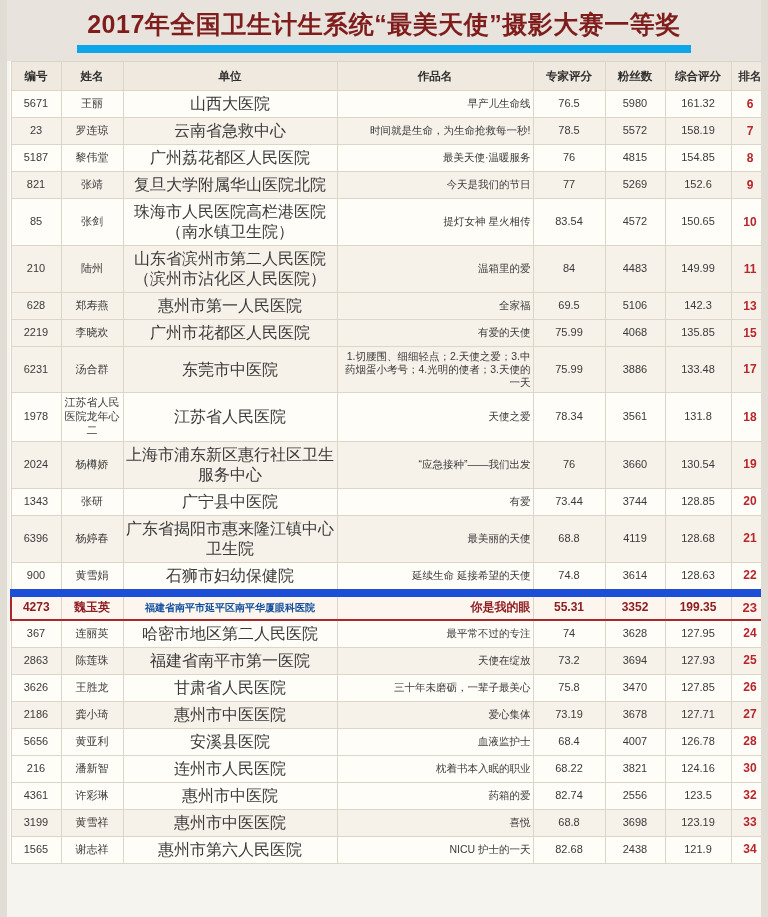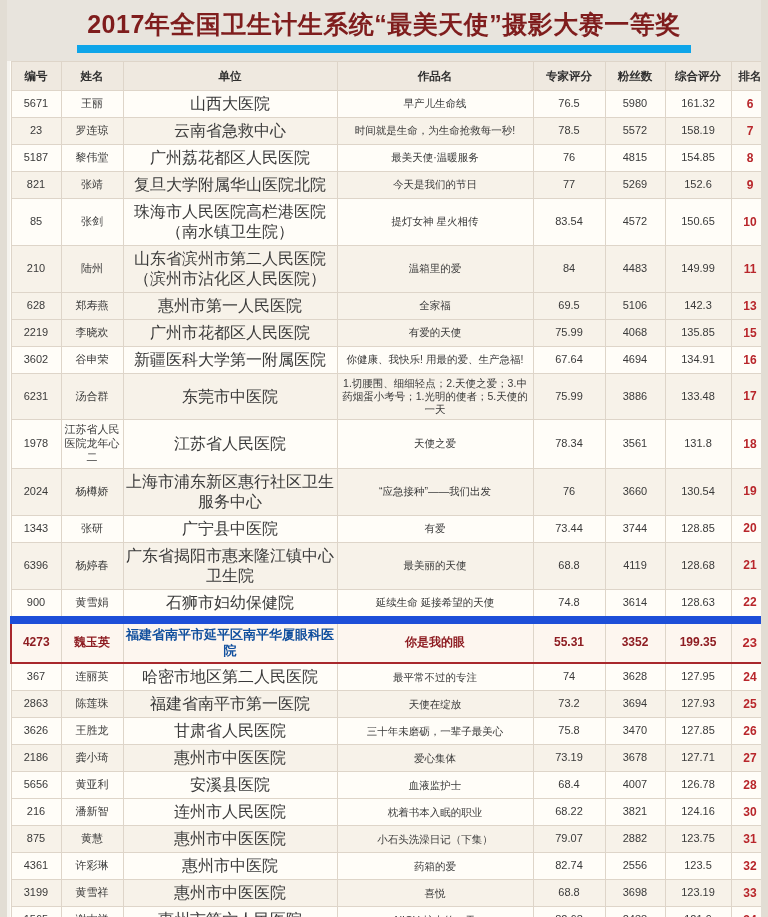--- a/index.html
+++ b/index.html
@@ -70,30 +70,30 @@
   col.c-rank{width:38px;}
 
   tbody tr.odd td{background:#fffdf8;}
   tbody tr.even td{background:#f7f2e9;}
   tbody td.rank{
     color:#b8262b;
     font-weight:bold;
     font-size:12px;
   }
   tbody td.unit{font-size:16px;}
-  tbody td.work{font-size:10.5px;}
+  tbody td.work{font-size:10.5px;text-align:right;}
   tr.highlight td{
     background:#fdf6ef !important;
     font-weight:bold;
     color:#8e1d22;
     font-size:12px;
     border-top:8px solid #1d4ed8;
     border-bottom:2px solid #a8282c;
   }
-  tr.highlight td.unit{color:#12509e;font-size:13px;}
+  tr.highlight td.unit{color:#12509e;font-size:10px;}
   tr.highlight td.rank{color:#b8262b;font-size:13px;}
   tr.highlight td:first-child{border-left:2px solid #a8282c;}
   tr.highlight td:last-child{border-right:2px solid #a8282c;}
   .edge-left, .edge-right{
     position:absolute;
     top:0;bottom:0;width:7px;
     background:#e2ddd4;
   }
   .edge-left{left:0;}
   .edge-right{right:0;}
@@ -207,35 +207,25 @@
           <tr class="even">
             <td>2219</td>
             <td>李晓欢</td>
             <td class="unit">广州市花都区人民医院</td>
             <td class="work">有爱的天使</td>
             <td>75.99</td>
             <td>4068</td>
             <td>135.85</td>
             <td class="rank">15</td>
           </tr>
-          <tr class="odd">
-            <td>3602</td>
-            <td>谷申荣</td>
-            <td class="unit">新疆医科大学第一附属医院</td>
-            <td class="work">你健康、我快乐! 用最的爱、生产急福!</td>
-            <td>67.64</td>
-            <td>4694</td>
-            <td>134.91</td>
-            <td class="rank">16</td>
-          </tr>
           <tr class="even">
             <td>6231</td>
             <td>汤合群</td>
             <td class="unit">东莞市中医院</td>
-            <td class="work">1.切腰围、细细轻点；2.天使之爱；3.中药烟蛋小考号；1.光明的使者；5.天使的一天</td>
+            <td class="work">1.切腰围、细细轻点；2.天使之爱；3.中药烟蛋小考号；4.光明的使者；3.天使的一天</td>
             <td>75.99</td>
             <td>3886</td>
             <td>133.48</td>
             <td class="rank">17</td>
           </tr>
           <tr class="odd">
             <td>1978</td>
             <td>江苏省人民医院龙年心二</td>
             <td class="unit">江苏省人民医院</td>
             <td class="work">天使之爱</td>
@@ -347,30 +337,20 @@
           <tr class="odd">
             <td>216</td>
             <td>潘新智</td>
             <td class="unit">连州市人民医院</td>
             <td class="work">枕着书本入眠的职业</td>
             <td>68.22</td>
             <td>3821</td>
             <td>124.16</td>
             <td class="rank">30</td>
           </tr>
-          <tr class="even">
-            <td>875</td>
-            <td>黄慧</td>
-            <td class="unit">惠州市中医医院</td>
-            <td class="work">小石头洗澡日记（下集）</td>
-            <td>79.07</td>
-            <td>2882</td>
-            <td>123.75</td>
-            <td class="rank">31</td>
-          </tr>
           <tr class="odd">
             <td>4361</td>
             <td>许彩琳</td>
             <td class="unit">惠州市中医院</td>
             <td class="work">药箱的爱</td>
             <td>82.74</td>
             <td>2556</td>
             <td>123.5</td>
             <td class="rank">32</td>
           </tr>

